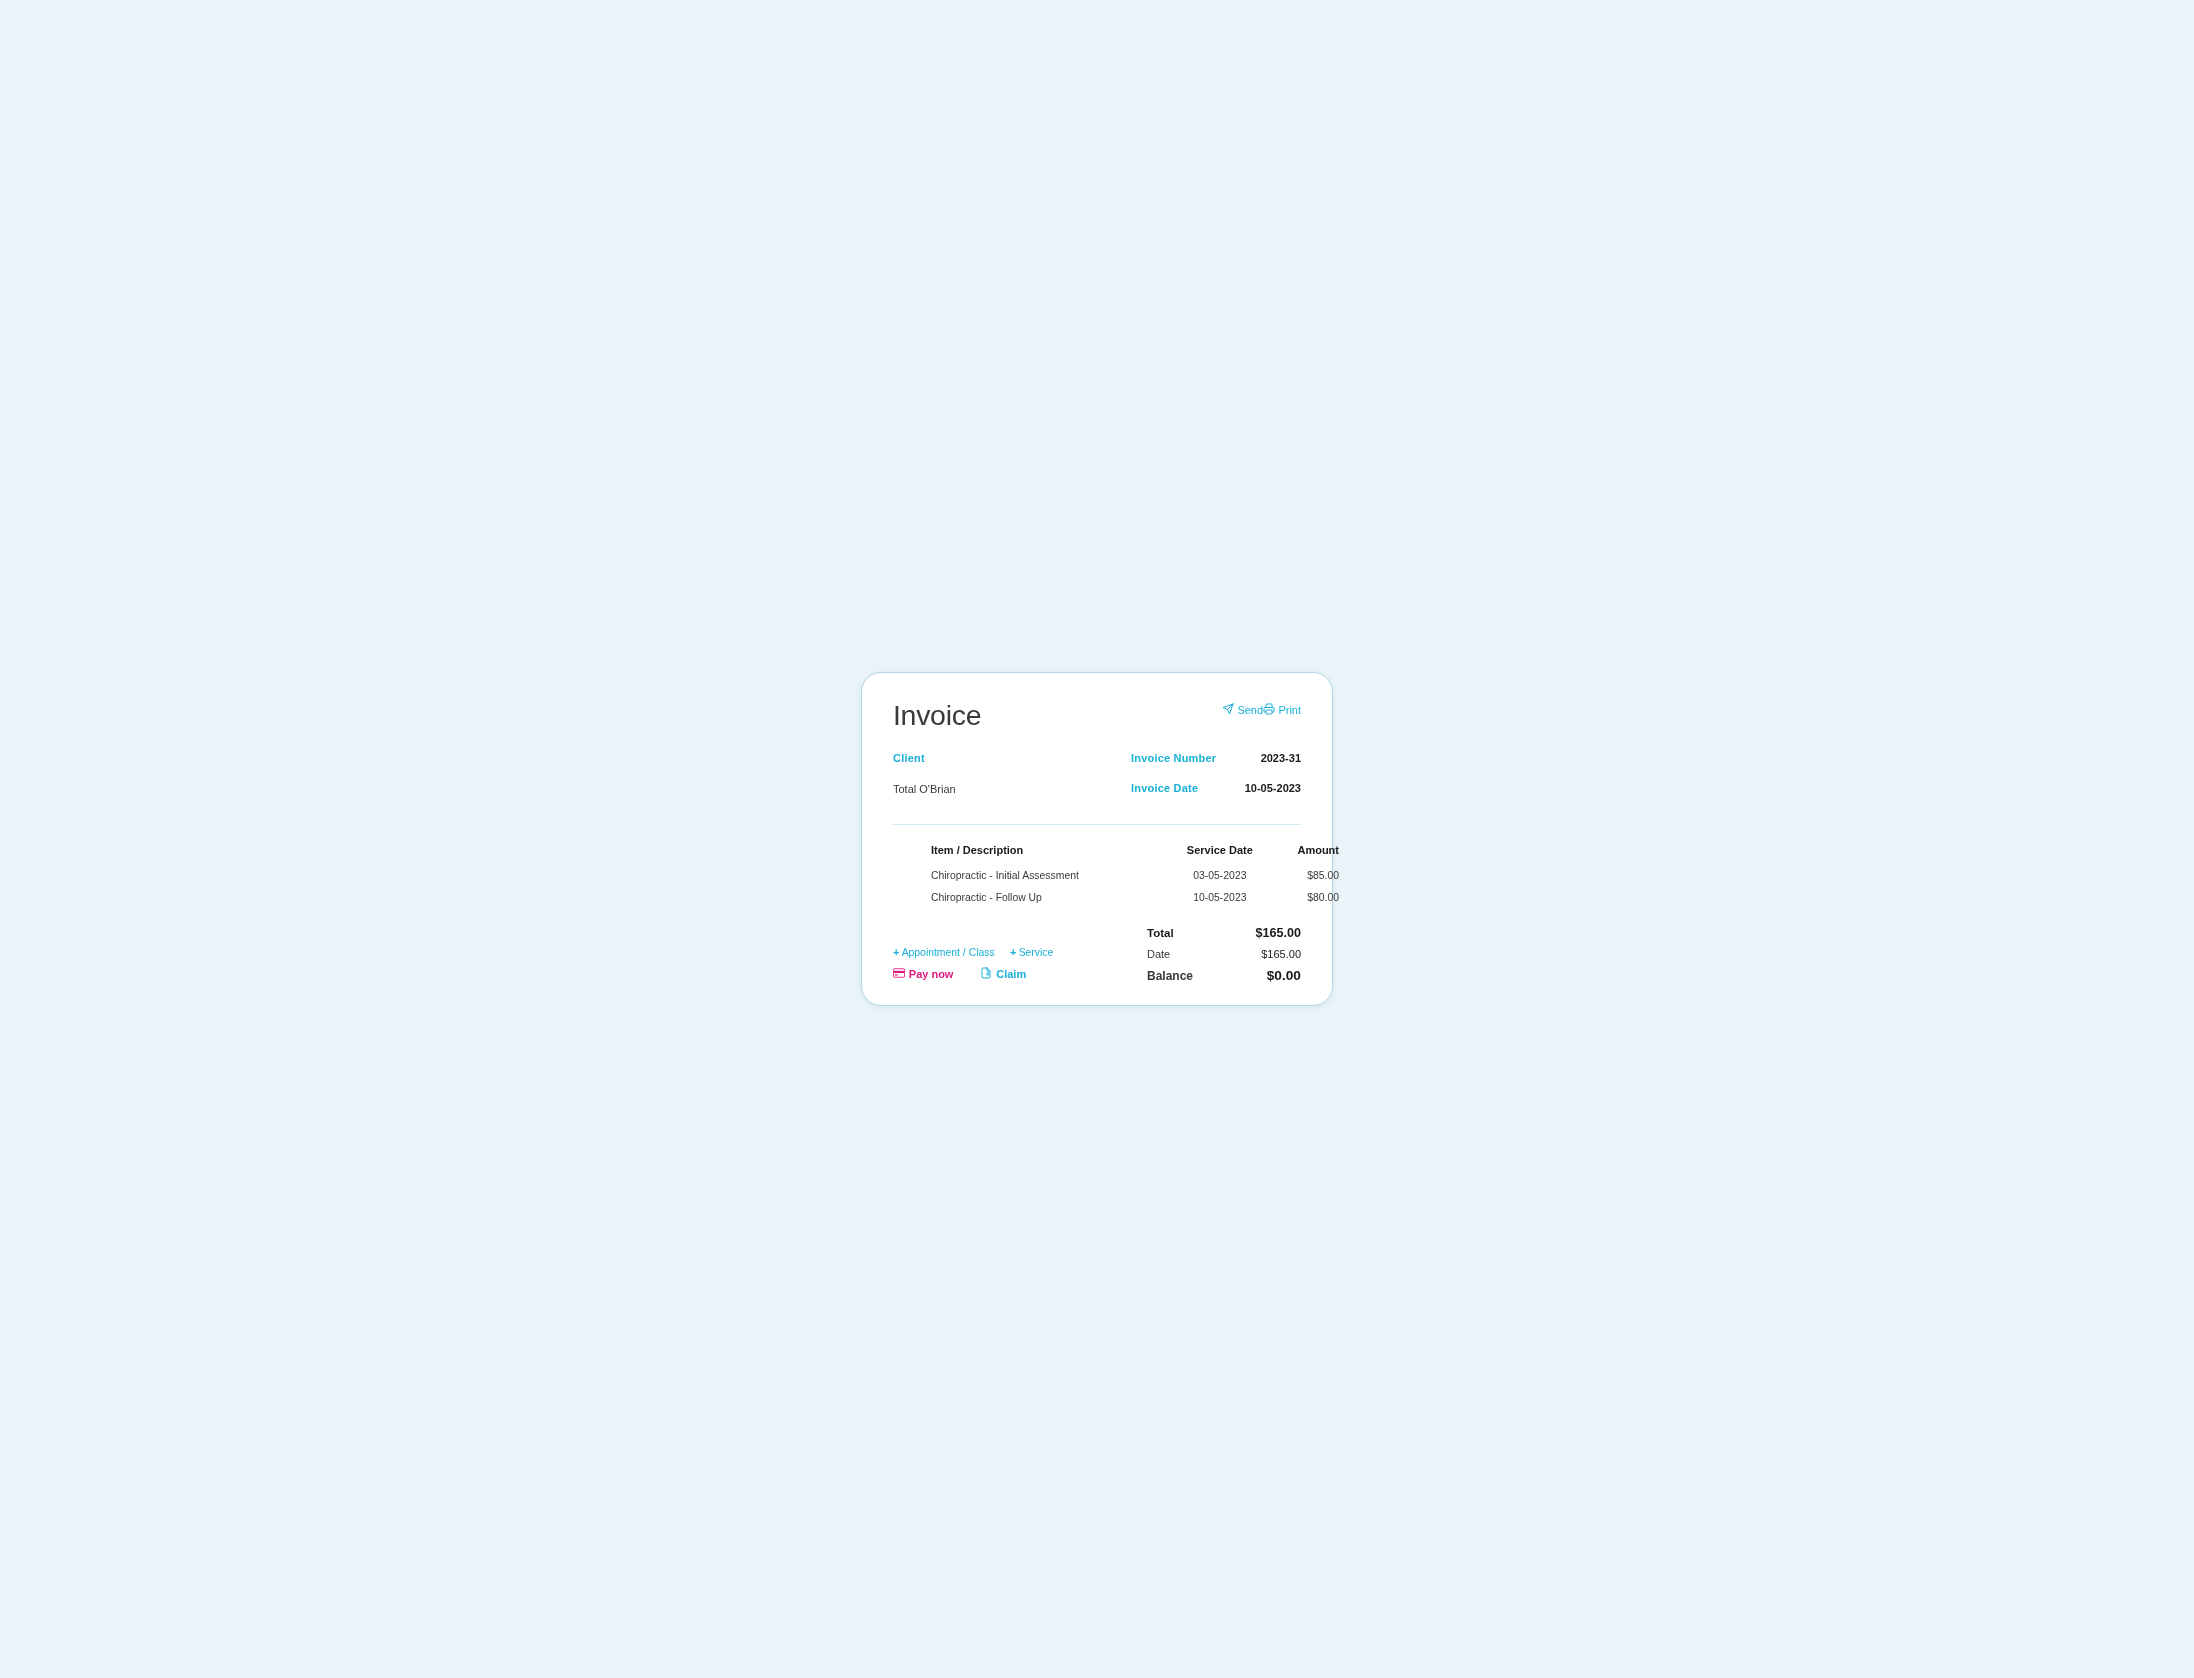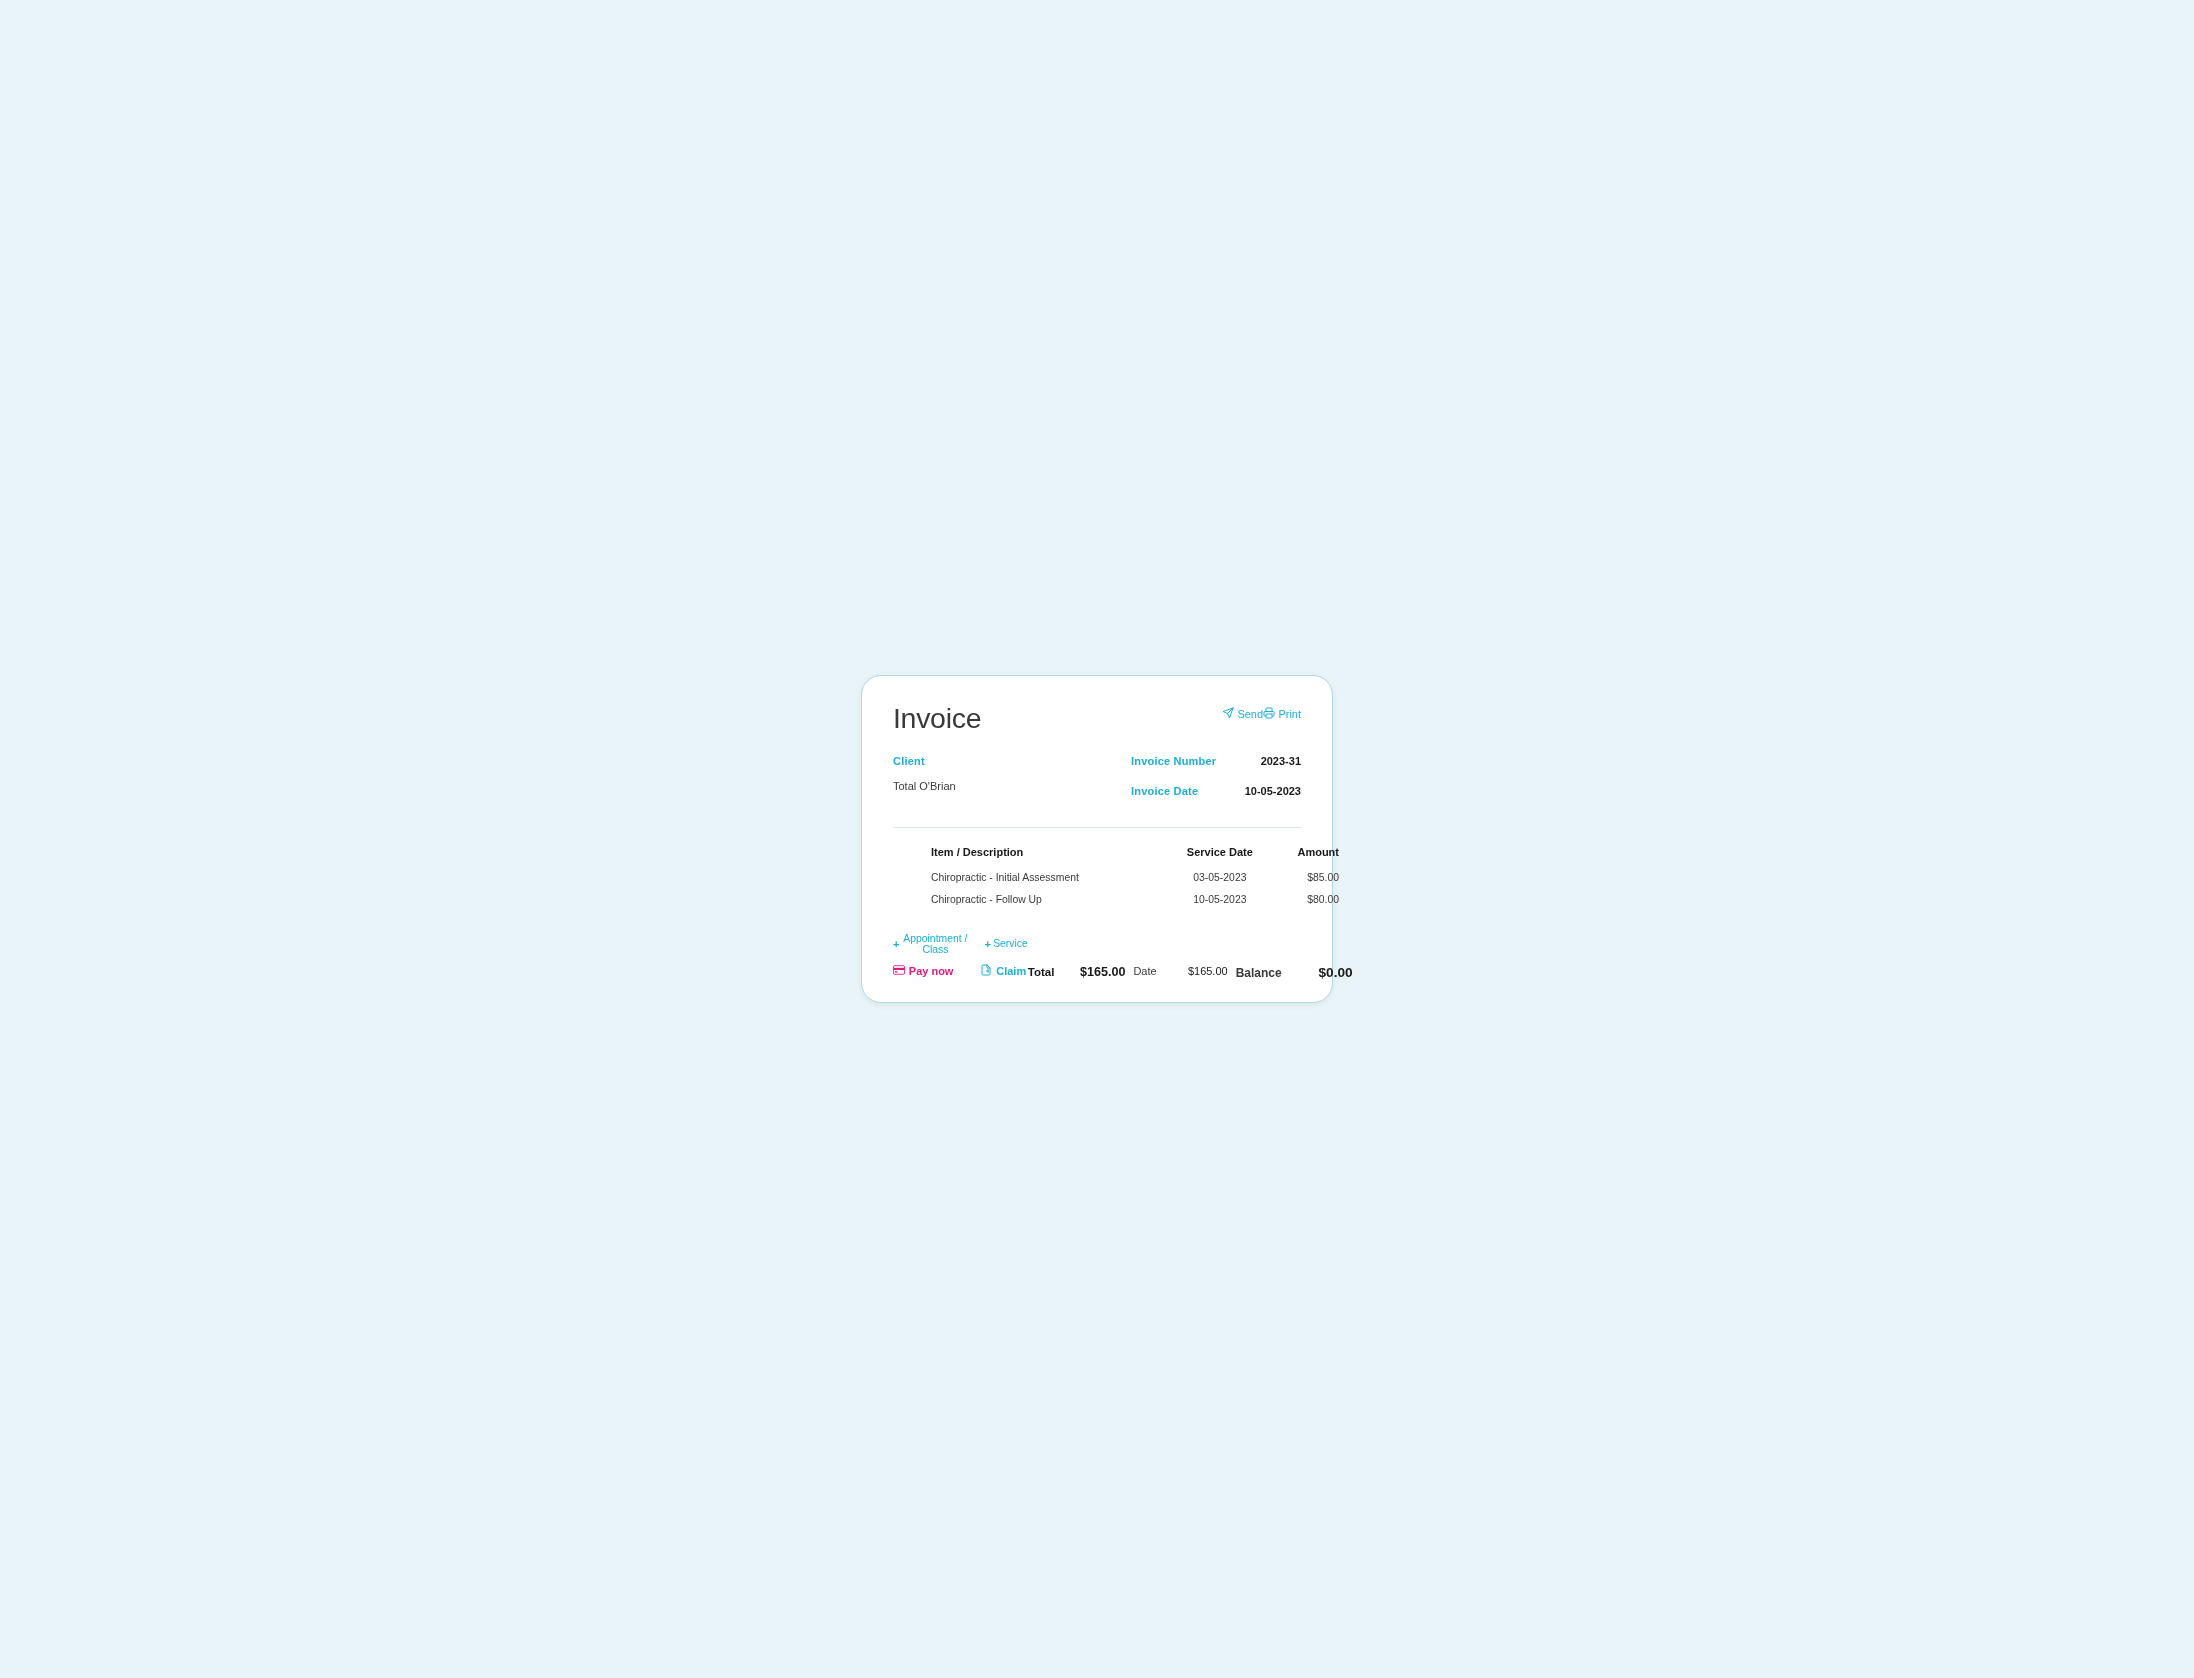--- a/index.html
+++ b/index.html
@@ -74,21 +74,21 @@
       margin-bottom: 24px;
       padding-bottom: 5.5px;
     }
 
     .client-block {}
 
     .info-label {
       color: #1ab0d8;
       font-size: 11px;
       font-weight: 600;
-      margin-bottom: 13px;
+      margin-bottom: 19px;
       letter-spacing: 0.2px;
     }
 
     .client-name {
       color: #3a3a3a;
       font-size: 11px;
       font-weight: 400;
     }
 
     .invoice-meta {
@@ -229,21 +229,21 @@
     .pay-btn.claim {
       color: #1ab0d8;
     }
 
     .pay-btn .pay-icon {
       font-size: 11px;
     }
 
     .totals-block {
       display: flex;
-      flex-direction: row;
+      flex-direction: column;
       gap: 8px;
       min-width: 154px;
     }
 
     .totals-row {
       display: flex;
       justify-content: space-between;
       align-items: baseline;
       gap: 22px;
     }

